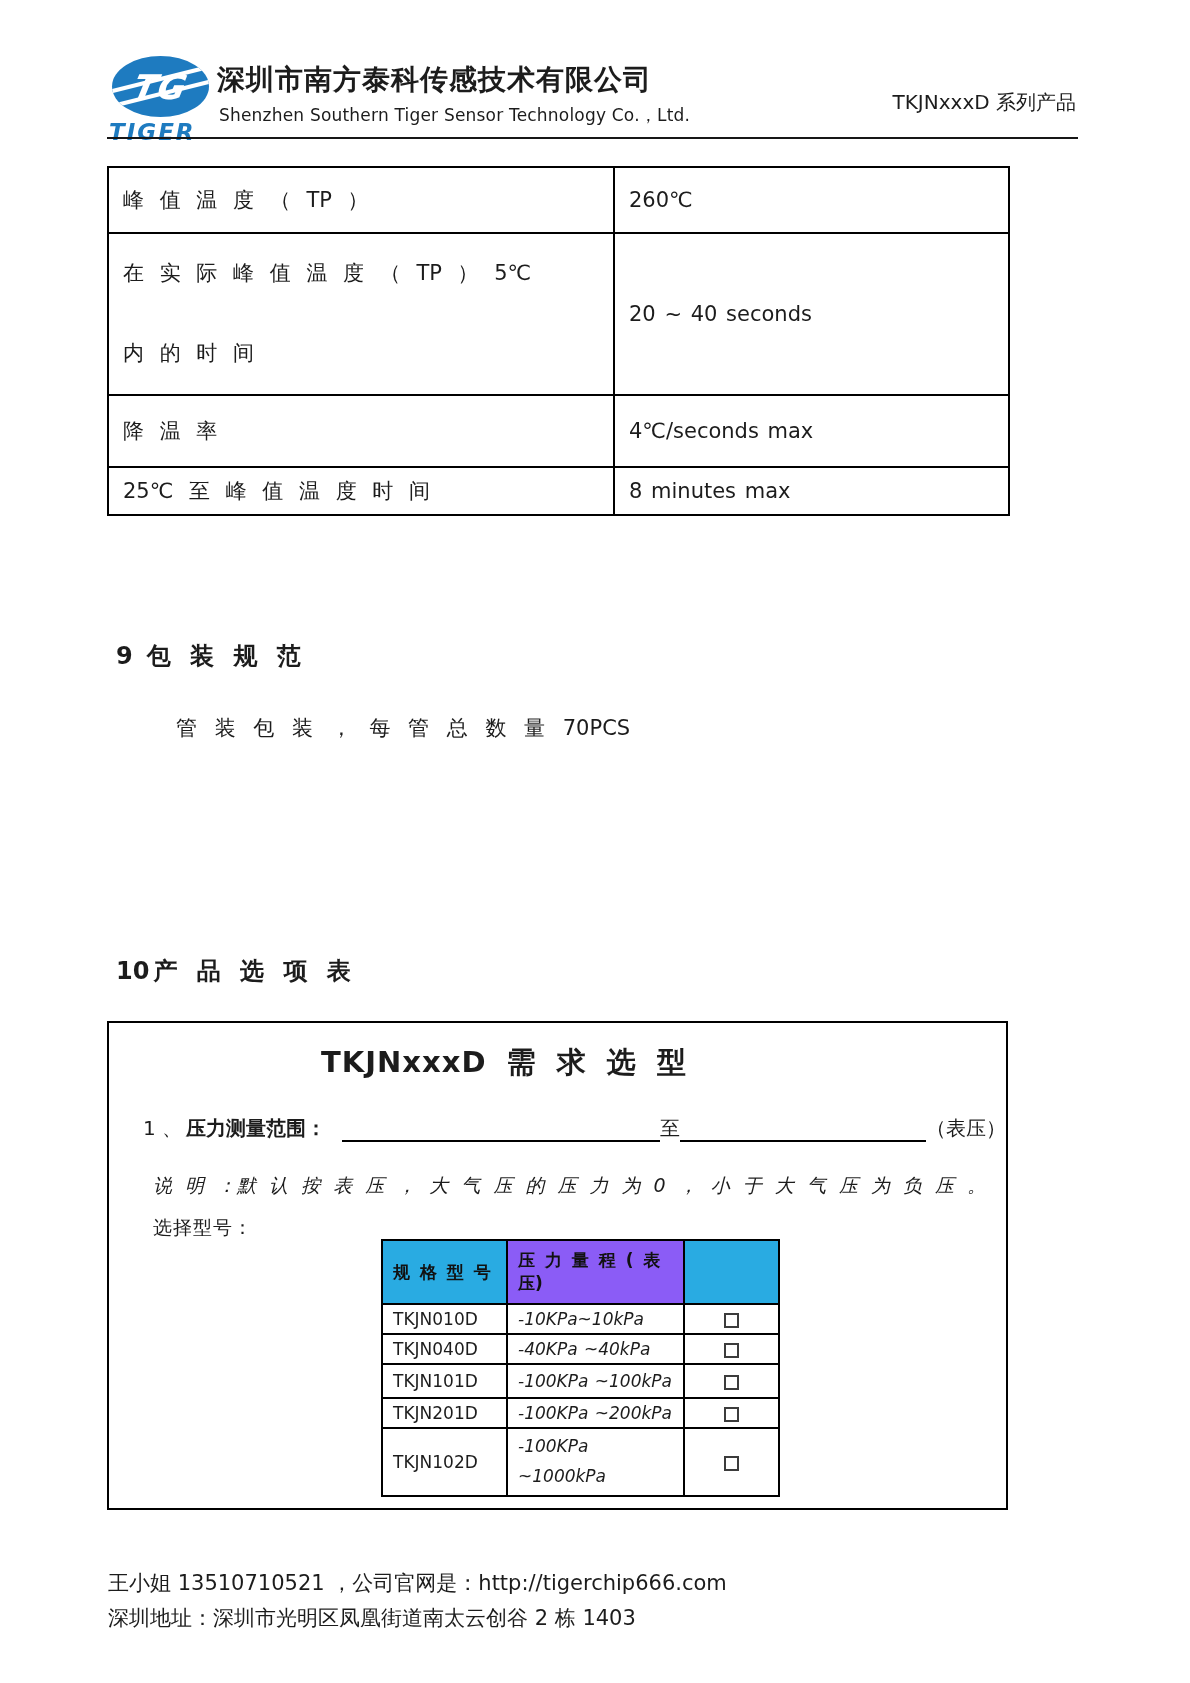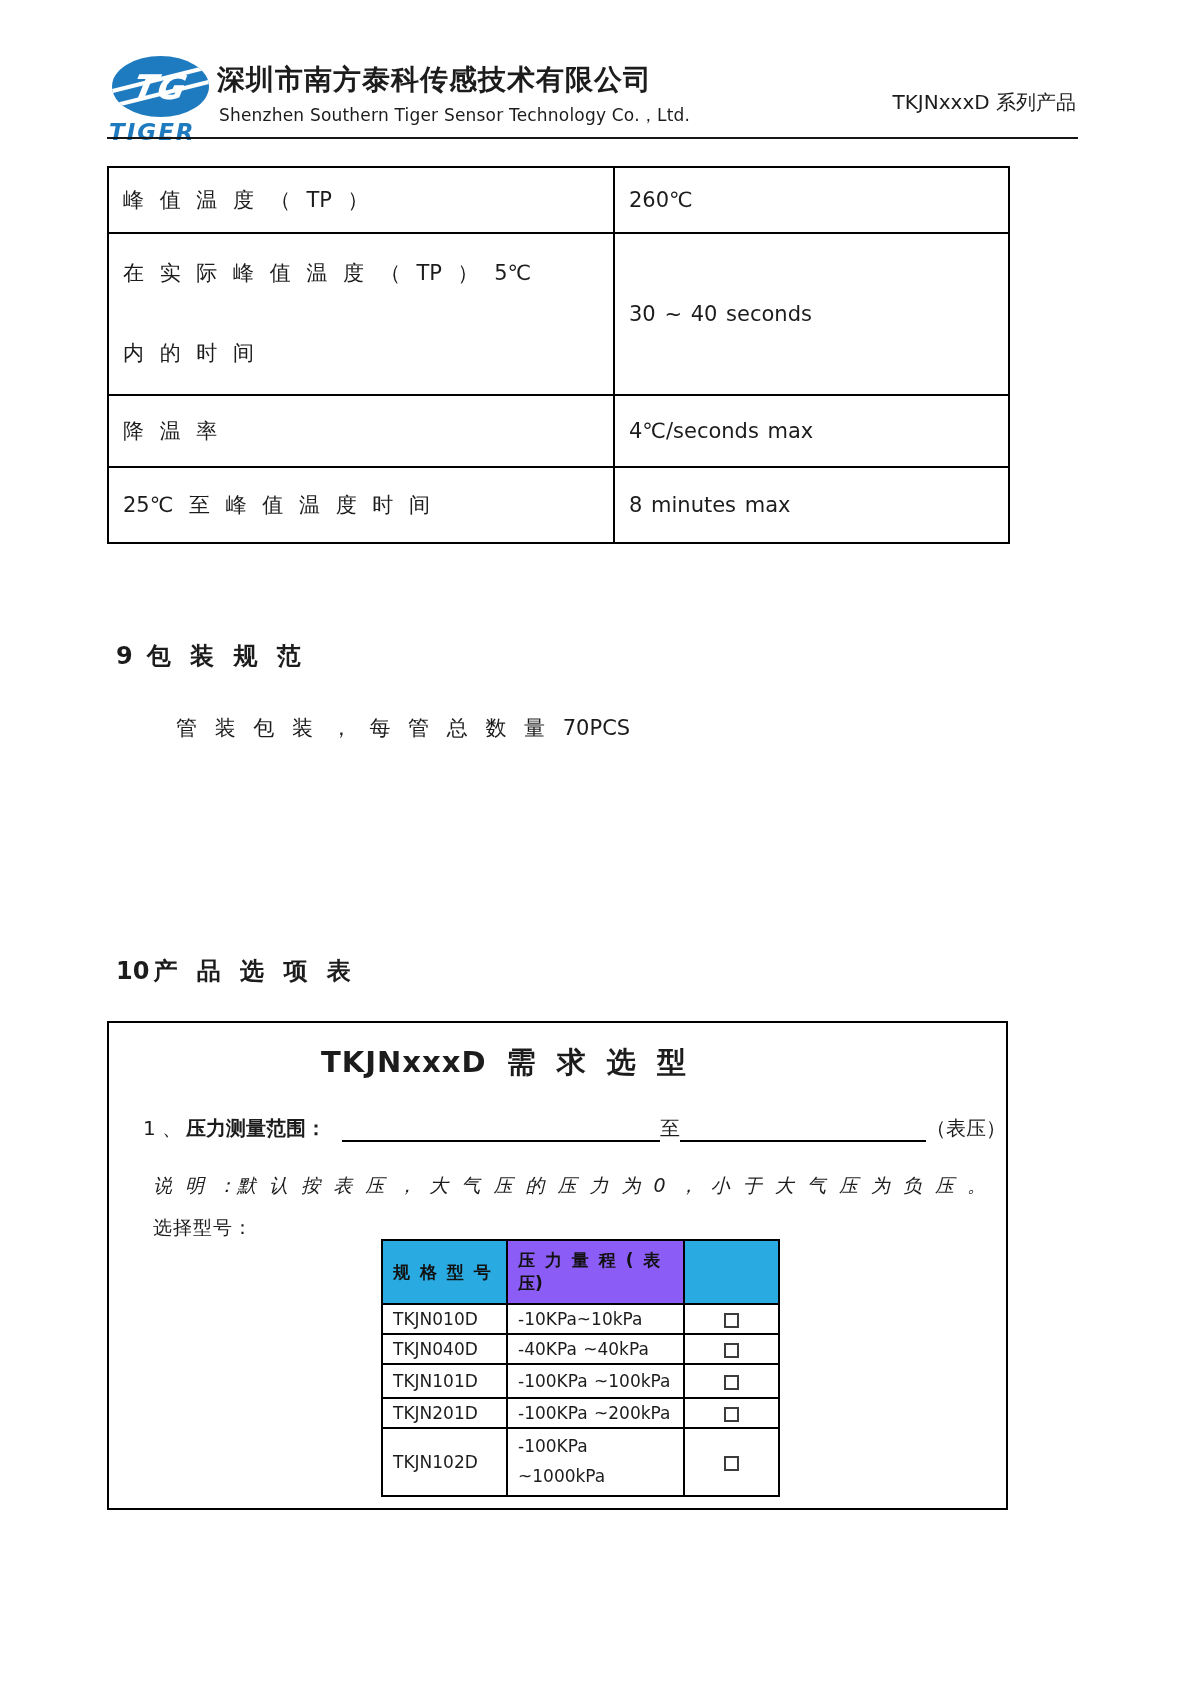--- a/index.html
+++ b/index.html
@@ -118,21 +118,21 @@
     width: 397px; border-collapse: collapse; table-layout: fixed;
   }
   table.models th, table.models td { border: 2px solid #000; }
   table.models th {
     font-size: 17px; font-weight: 700; text-align: left;
     padding: 4px 10px; word-spacing: 4px; color: #111;
   }
   table.models td {
     font-size: 17px; padding: 2px 10px; vertical-align: middle;
   }
-  table.models td.rng { word-spacing: 1px; }
+  table.models td.rng { word-spacing: 1px; font-style: italic; }
   table.models td.pre { white-space: pre-line; line-height: 1.75; }
   table.models td.cbc { text-align: center; }
   .cb {
     display: inline-block; width: 15px; height: 15px;
     border: 2px solid #3c3c3c; background: #fff; vertical-align: middle;
   }
 
   
   .footer {
     position: absolute; left: 108px; top: 1566px;
@@ -162,27 +162,27 @@
       </colgroup>
     <tbody>
         <tr style="height:66px">
       <td class="lbl">峰 值 温 度 （ TP ）</td>
       <td class="val">260℃</td>
     </tr>
     <tr style="height:162px">
       <td class="lbl tall-lbl">在 实 际 峰 值 温 度 （ TP ） 5℃
 
 内 的 时 间</td>
-      <td class="val">30  ~  40 seconds</td>
+      <td class="val">20  ~  40 seconds</td>
     </tr>
     <tr style="height:72px">
       <td class="lbl">降 温 率</td>
       <td class="val">4℃/seconds max</td>
     </tr>
-    <tr style="height:76px">
+    <tr style="height:48px">
       <td class="lbl">25℃ 至 峰 值 温 度 时 间</td>
       <td class="val">8 minutes max</td>
     </tr>
   </tbody>
     </table>
 
   <h2 class="sec-h" style="top:640px">
     <span class="num">9</span><span>包 装 规 范</span>
   </h2>
   <p class="sec9-body">管 装 包 装 ， 每 管 总 数 量    70PCS</p>
@@ -241,14 +241,18 @@
       <tr style="height:68px">
         <td>TKJN102D</td>
         <td class="rng pre">-100KPa
 ~1000kPa</td>
         <td class="cbc"><span class="cb"></span></td>
       </tr>
     </tbody>
       </table>
   </div>
 
+  <div class="footer">
+    <div>王小姐 13510710521  ，公司官网是：http://tigerchip666.com</div>
+    <div>深圳地址：深圳市光明区凤凰街道南太云创谷 2 栋 1403</div>
+  </div>
 
 </div>
 
 </body></html>

